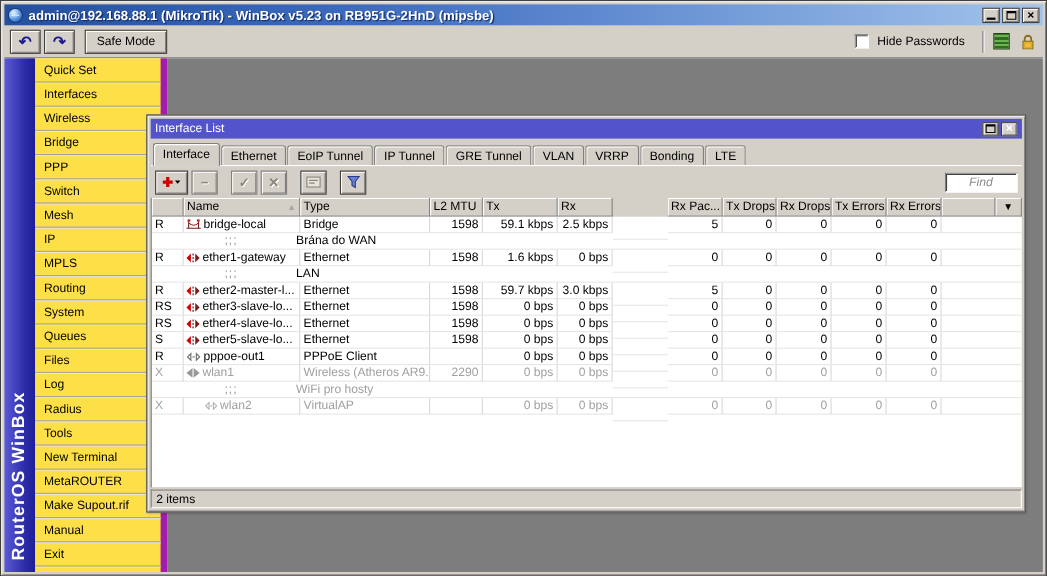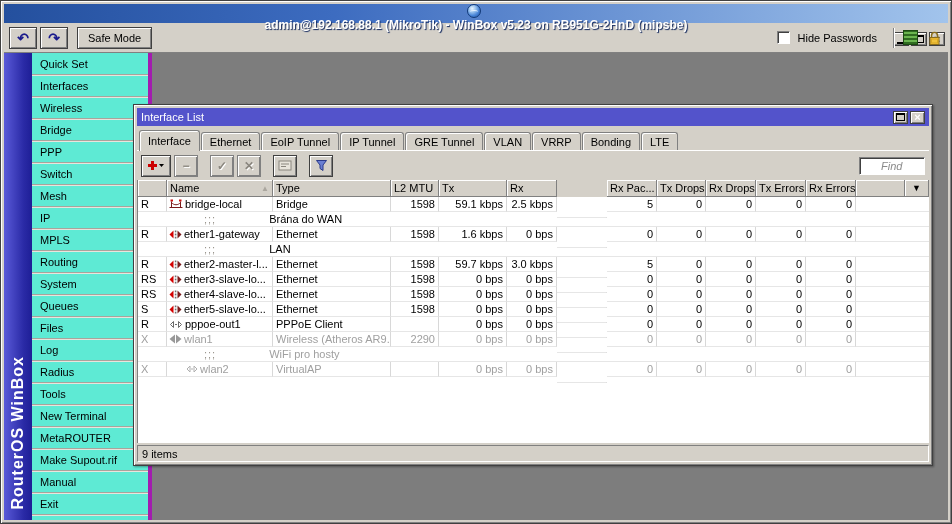--- a/index.html
+++ b/index.html
@@ -5,21 +5,21 @@
   * { box-sizing: border-box; margin: 0; padding: 0; }
   html,body { width:952px; height:524px; overflow:hidden; }
   body { font-family:"Liberation Sans", sans-serif; font-size:11px; color:#000; background:#d4d0c8; position:relative; }
 
   
   .frame { position:absolute; inset:0; background:#d4d0c8; border:1px solid #404040;
            box-shadow: inset 1px 1px 0 #ffffff, inset -1px -1px 0 #808080; padding:3px; }
 
   
   .titlebar { height:19px; background:linear-gradient(90deg,#24509e 0%,#3d6cc0 35%,#a2c4ec 100%);
-              display:flex; align-items:center; padding:0 3px;flex-direction:column; }
+              display:flex; align-items:center; padding:0 3px; }
   .globe { width:14px; height:14px; border-radius:50%; flex:0 0 auto; margin-right:5px;
            background: radial-gradient(circle at 35% 30%, #e8f4ff 0%, #9cc4ee 30%, #4a86d8 60%, #1c4f9e 100%);
            border:1px solid #123a78; position:relative; }
   .globe::after { content:""; position:absolute; left:2px; top:5px; width:8px; height:3px;
                   border-radius:50%; border-top:1px solid #eaf4ff; }
   .title-text { color:#fff; font-weight:bold; font-size:12px; text-shadow:1px 1px 1px #10265c; white-space:nowrap; }
   .winbtns { margin-left:auto; display:flex; gap:2px; }
   .wbtn { width:16px; height:14px; background:#d4d0c8; border:1px solid #404040;
           box-shadow: inset 1px 1px 0 #fff, inset -1px -1px 0 #808080;
           display:flex; align-items:center; justify-content:center; cursor:default; }
@@ -43,21 +43,21 @@
   .conn-icon { width:15px; height:15px; border:1px solid #1c4a12; margin-right:6px;
                background: repeating-linear-gradient(0deg,#2f6b20 0 2px,#6ab54e 2px 4px); }
   .lock-wrap { width:16px; height:15px; display:flex; align-items:center; }
 
   
   .mainarea { position:absolute; left:3px; top:52px; right:3px; bottom:3px; display:flex; }
   .brandstrip { width:28px; background:linear-gradient(90deg,#5a5ad8 0%,#2a2aa6 70%,#1e1e96 100%);
                 display:flex; justify-content:center; align-items:flex-end; padding-bottom:10px; }
   .brand { writing-mode:vertical-rl; transform:rotate(180deg); color:#fff; font-weight:bold;
            font-size:16px; letter-spacing:1px; white-space:nowrap; }
-  .menu { width:120px; background:#5eead4; border-right:4px solid #a21caf; }
+  .menu { width:120px; background:#fde047; border-right:6px solid #a21caf; }
   .menu-item { height:22px; display:flex; align-items:center; padding:0 4px 0 8px;
                border-bottom:1px solid #a8a49c; box-shadow:0 1px 0 #e8e4dc; cursor:default; }
   .menu-item .sub-arrow { margin-left:auto; color:#7a766e; font-size:9px; }
   .workspace { flex:1; background:#7d7d7d; }
 
   
   .il-window { position:absolute; left:132px; top:103px; width:800px; height:362px;
                background:#d4d0c8; border:1px solid #404040;
                box-shadow: inset 1px 1px 0 #fff, inset -1px -1px 0 #808080, 1px 1px 2px rgba(0,0,0,.35);
                padding:3px; display:flex; flex-direction:column; z-index:5; }
@@ -579,17 +579,17 @@
             <div class="cell num c8">0</div>
             <div class="cell num c9">0</div>
             <div class="cell num c10">0</div>
             <div class="cell num c11">0</div>
             <div class="cell fill"></div>
           </div>
         </div>
     </div>
 
     <div class="statusbar">
-      <span>9 items</span>
+      <span>2 items</span>
     </div>
   </div>
 
 </div>
 
 </body></html>

